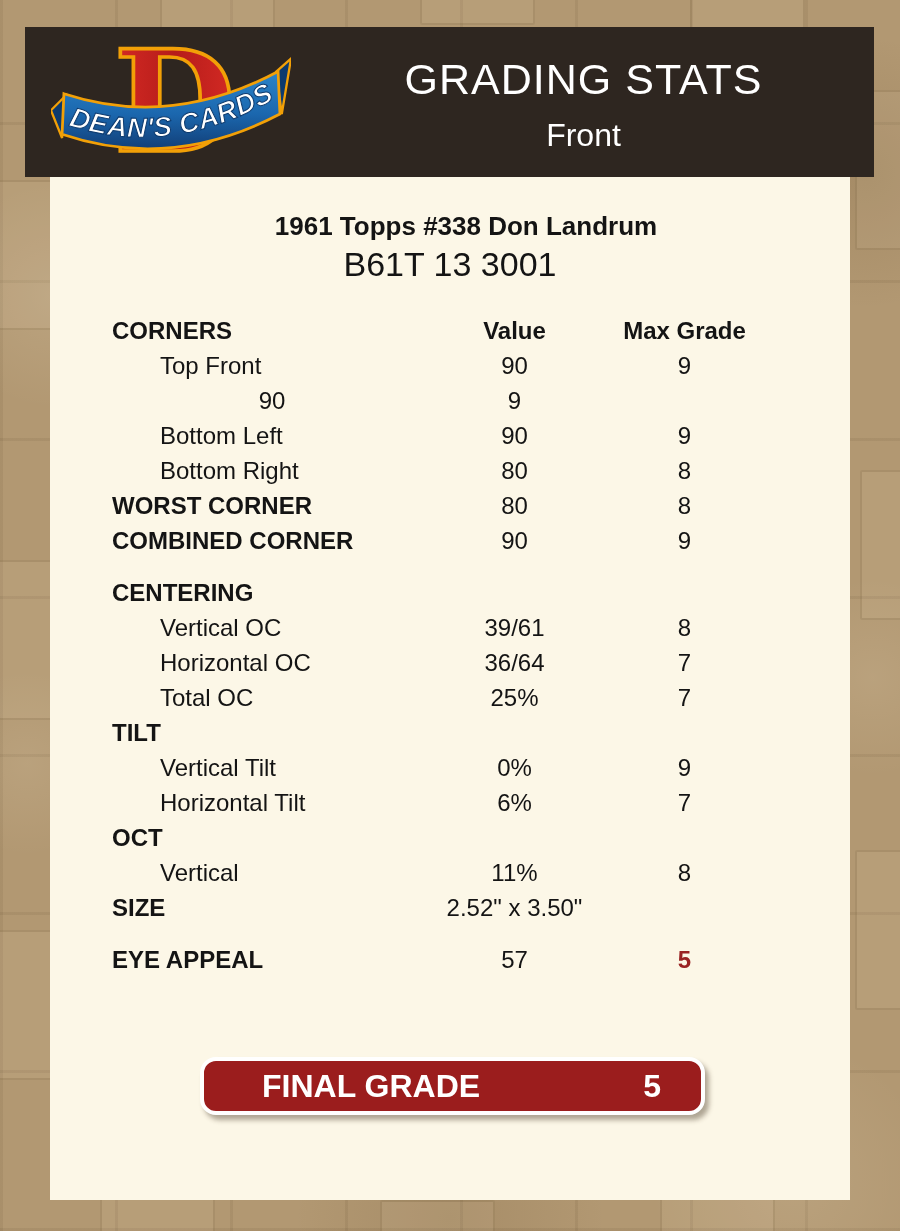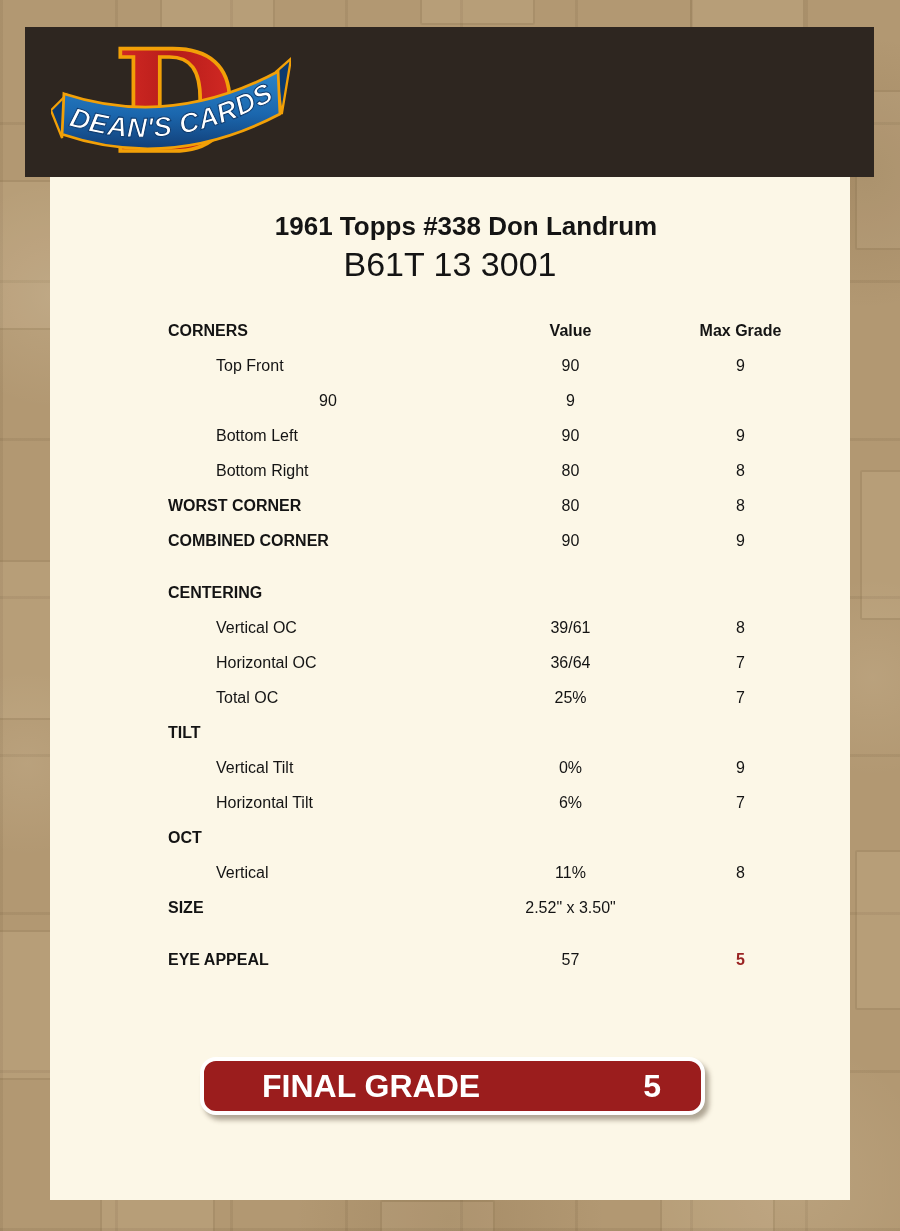--- a/index.html
+++ b/index.html
@@ -69,21 +69,21 @@
   }
   .card-title{
     margin-top:30px;text-align:center;
     font-size:26px;font-weight:bold;line-height:38px;padding-left:32px;
   }
   .card-id{
     text-align:center;font-size:34px;line-height:38px;
   }
 
   
-  .table{margin:30px 0 0 118px;width:660px;font-size:16px;}
+  .table{margin:30px 0 0 62px;width:660px;font-size:24px;}
   .trow{
     display:grid;grid-template-columns:320px 165px 175px;
     height:35px;align-items:center;
   }
   .trow .cell-lbl{text-align:left;}
   .trow .cell-val,.trow .cell-max{text-align:center;}
   .trow.t-header .cell-lbl,
   .trow.t-header .cell-val,
   .trow.t-header .cell-max{font-weight:bold;}
   .trow.t-section .cell-lbl{font-weight:bold;}
@@ -141,20 +141,24 @@
       </defs>
       <text x="134" y="128" text-anchor="middle" font-family="DejaVu Serif, serif" font-weight="bold" font-size="152" fill="url(#dGrad)" stroke="#f2a007" stroke-width="4">D</text>
       <path d="M16,68 L0,84 L12,114 Z" fill="#0d3a6e" stroke="#f2a007" stroke-width="2.5"></path>
       <path d="M244,42 L260,28 L250,88 Z" fill="#0d3a6e" stroke="#f2a007" stroke-width="2.5"></path>
       <path d="M14,66 Q130,104 246,42 L248,88 Q130,150 12,110 Z" fill="url(#bandGrad)" stroke="#f2a007" stroke-width="3"></path>
       <text font-size="30" font-weight="bold" font-style="italic" font-family="Liberation Sans, sans-serif" fill="#ffffff" stroke="#0d3a6e" stroke-width="1.1" letter-spacing="0.5">
         <textPath href="#bandpath" startOffset="50%" text-anchor="middle">DEAN'S CARDS</textPath>
       </text>
     </svg>
   </div>
+  <div class="title-block">
+    <div class="main-title">GRADING STATS</div>
+    <div class="sub-title">Front</div>
+  </div>
 </div>
 
 <div class="panel">
   <div class="card-title">1961 Topps #338 Don Landrum</div>
   <div class="card-id">B61T 13 3001</div>
 
   <div class="table" id="grading-table">
       <div class="trow t-header">
         <div class="cell-lbl">CORNERS</div>
         <div class="cell-val">Value</div>

